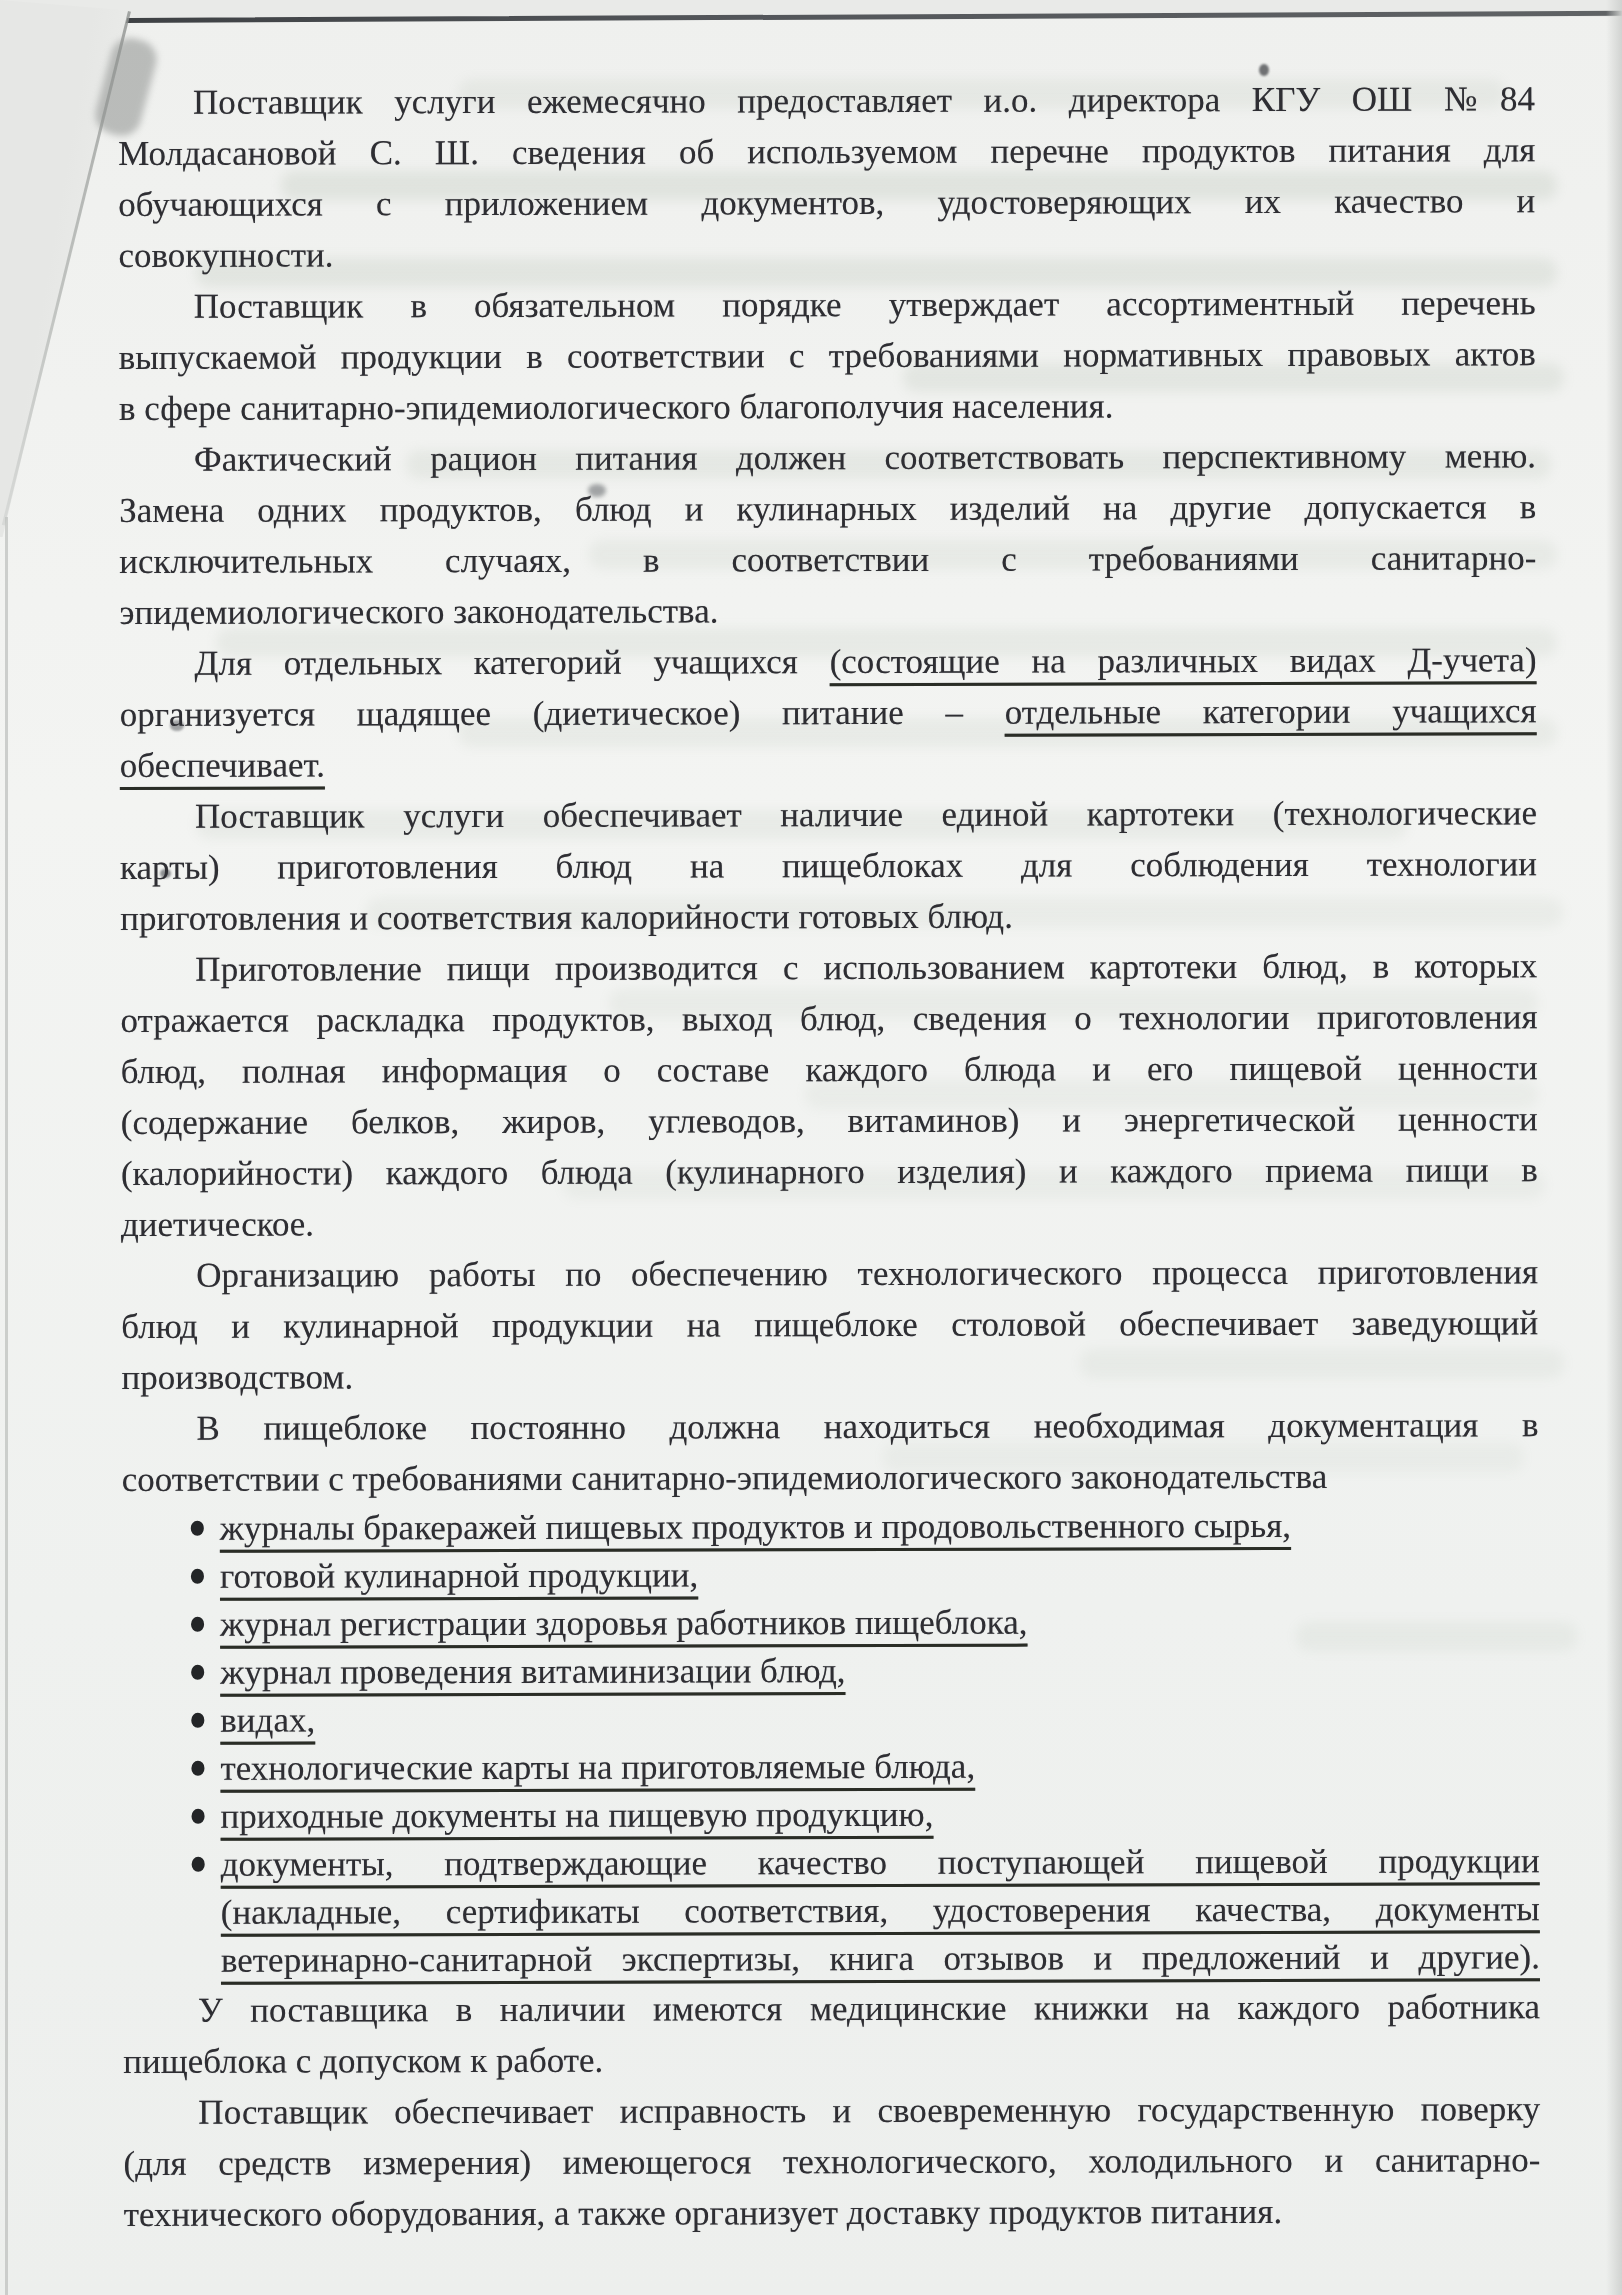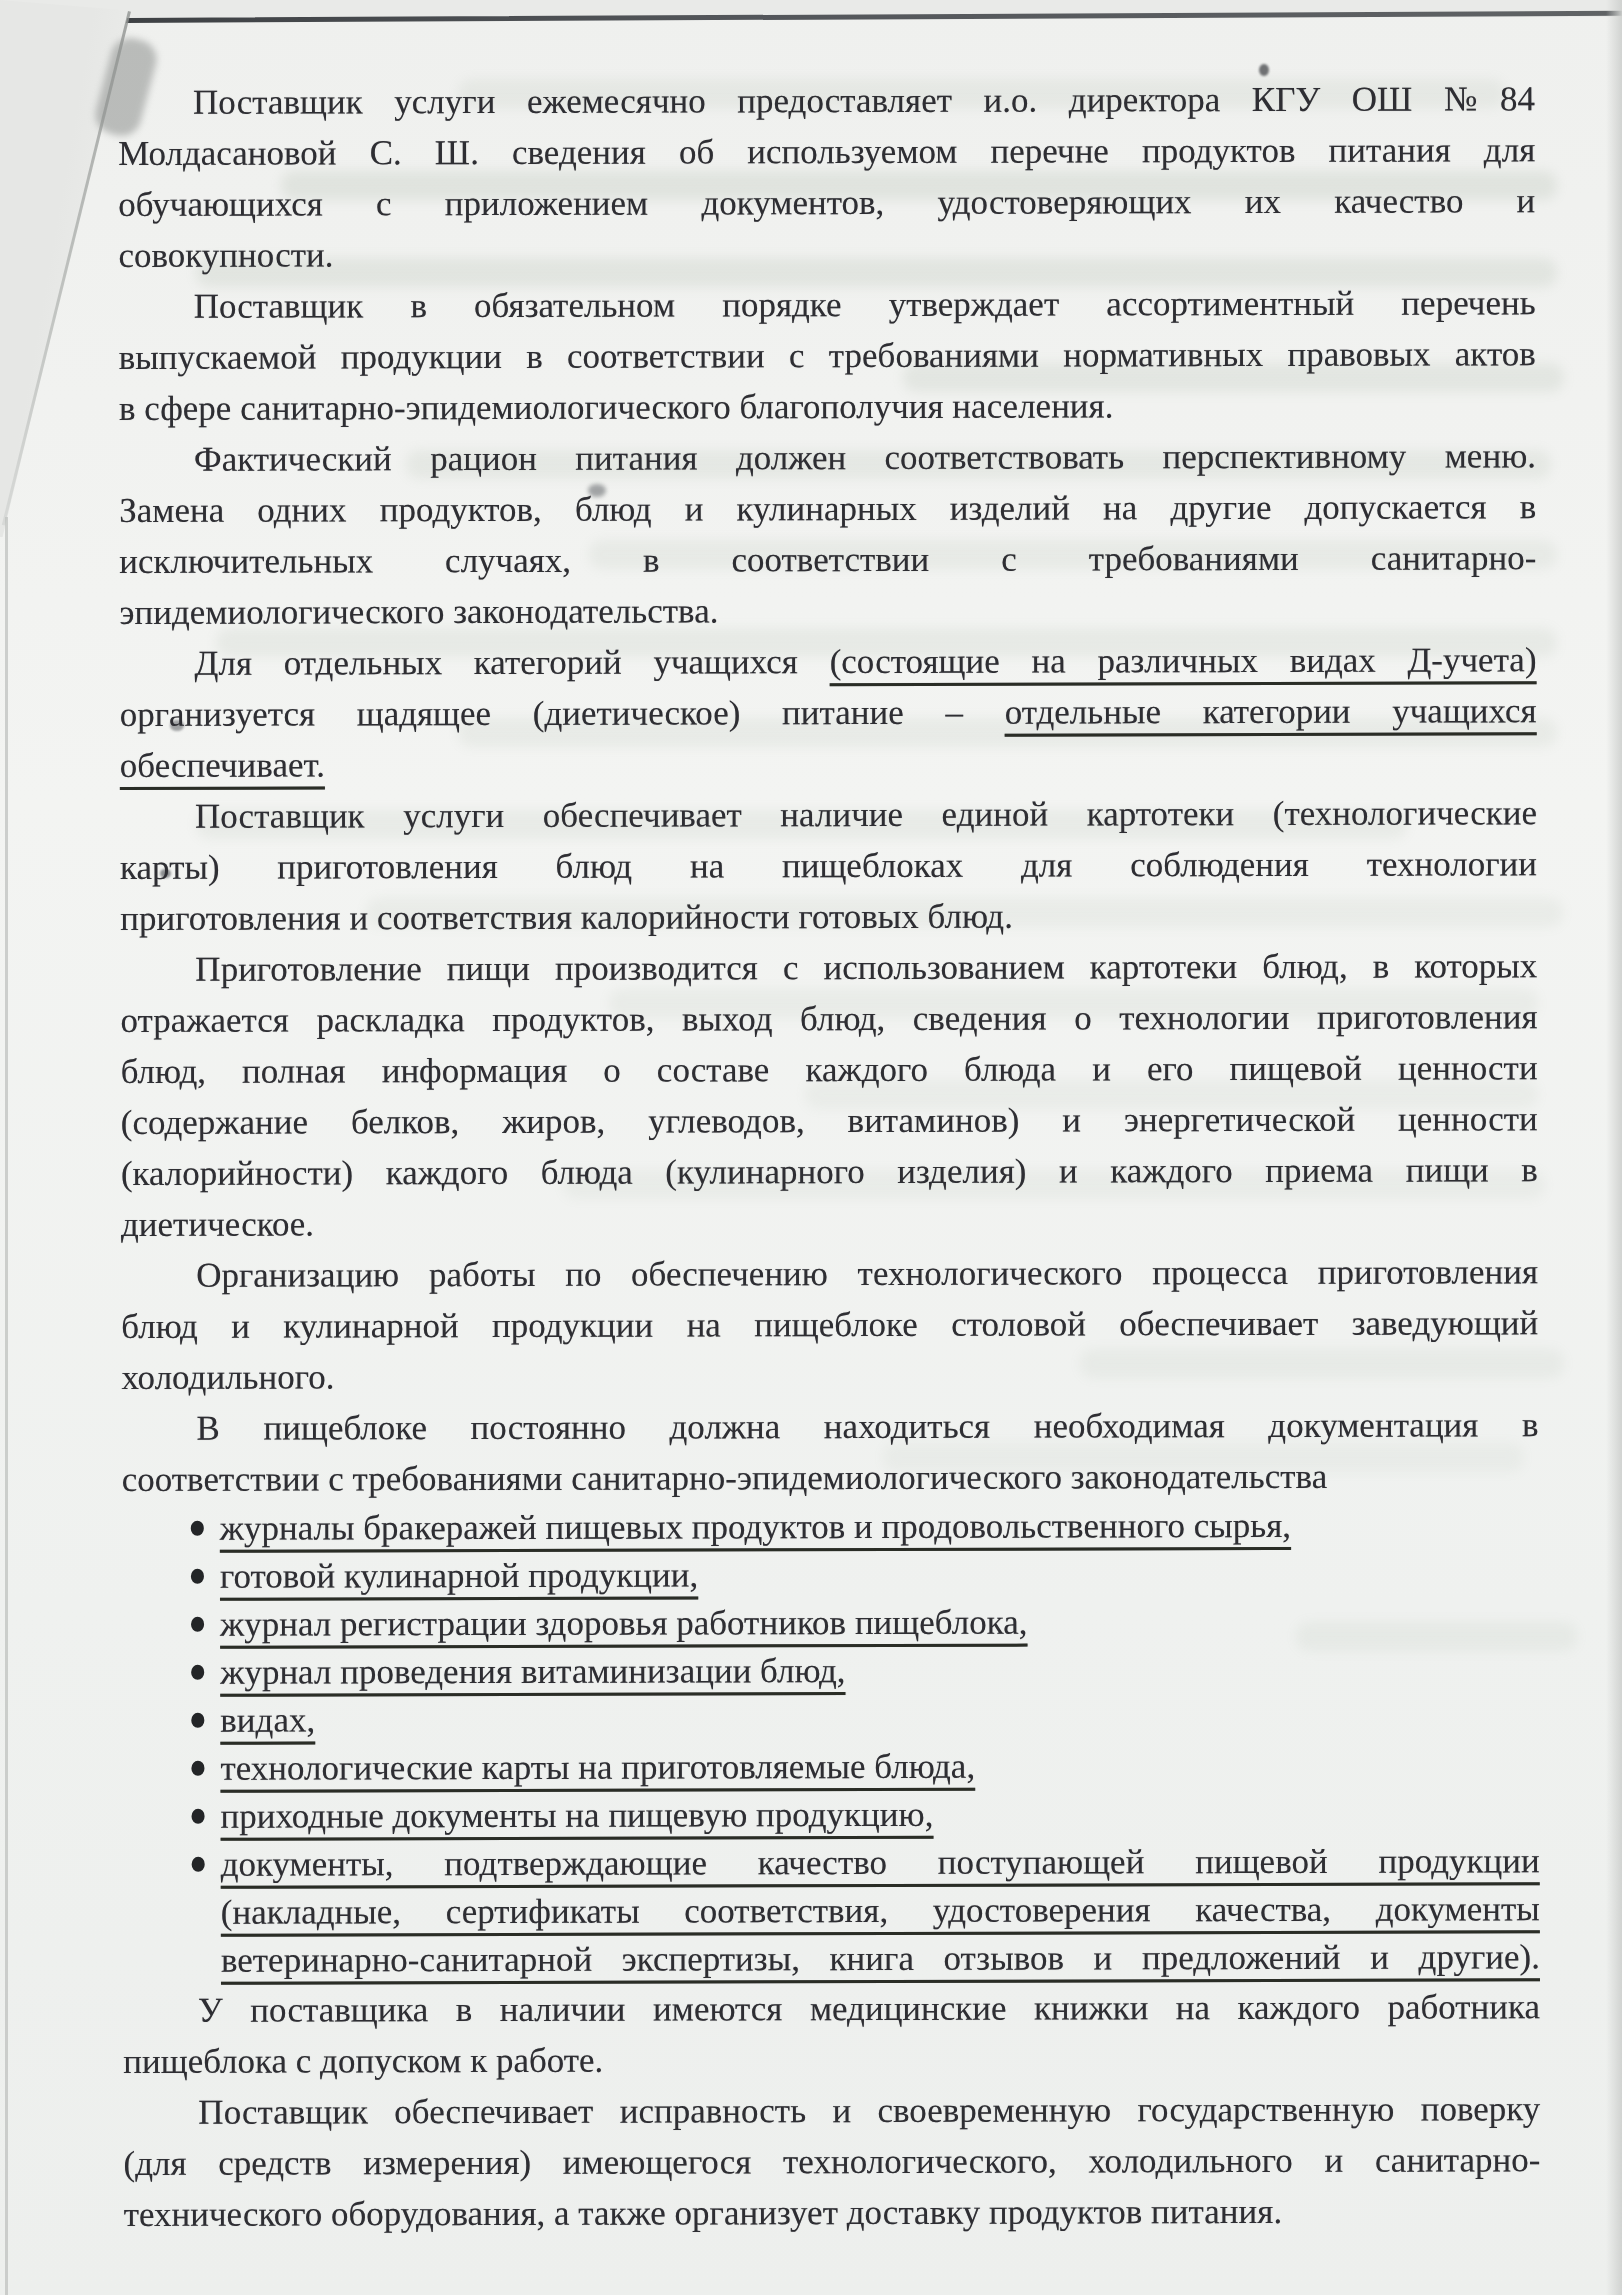--- a/index.html
+++ b/index.html
@@ -128,21 +128,21 @@
         <div class="line indent just"><span>Приготовление пищи производится с использованием картотеки блюд, в которых</span></div>
         <div class="line just"><span>отражается раскладка продуктов, выход блюд, сведения о технологии приготовления</span></div>
         <div class="line just"><span>блюд, полная информация о составе каждого блюда и его пищевой ценности</span></div>
         <div class="line just"><span>(содержание белков, жиров, углеводов, витаминов) и энергетической ценности</span></div>
         <div class="line just"><span>(калорийности) каждого блюда (кулинарного изделия) и каждого приема пищи в</span></div>
         <div class="line"><span>диетическое.</span></div>
       </div>
       <div class="para">
         <div class="line indent just"><span>Организацию работы по обеспечению технологического процесса приготовления</span></div>
         <div class="line just"><span>блюд и кулинарной продукции на пищеблоке столовой обеспечивает заведующий</span></div>
-        <div class="line"><span>холодильного.</span></div>
+        <div class="line"><span>производством.</span></div>
       </div>
       <div class="para">
         <div class="line indent just"><span>В пищеблоке постоянно должна находиться необходимая документация в</span></div>
         <div class="line"><span>соответствии с требованиями санитарно-эпидемиологического законодательства</span></div>
       </div>
       <div class="bullet-item">
         <span class="marker"></span>
         <div class="line"><span class="u">журналы бракеражей пищевых продуктов и продовольственного сырья,</span></div>
       </div>
       <div class="bullet-item">

